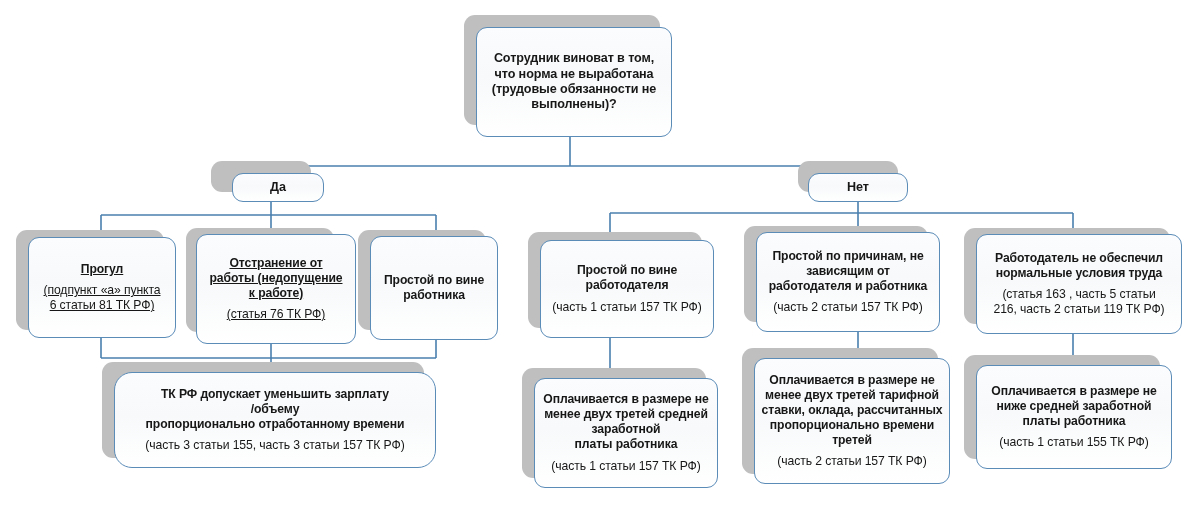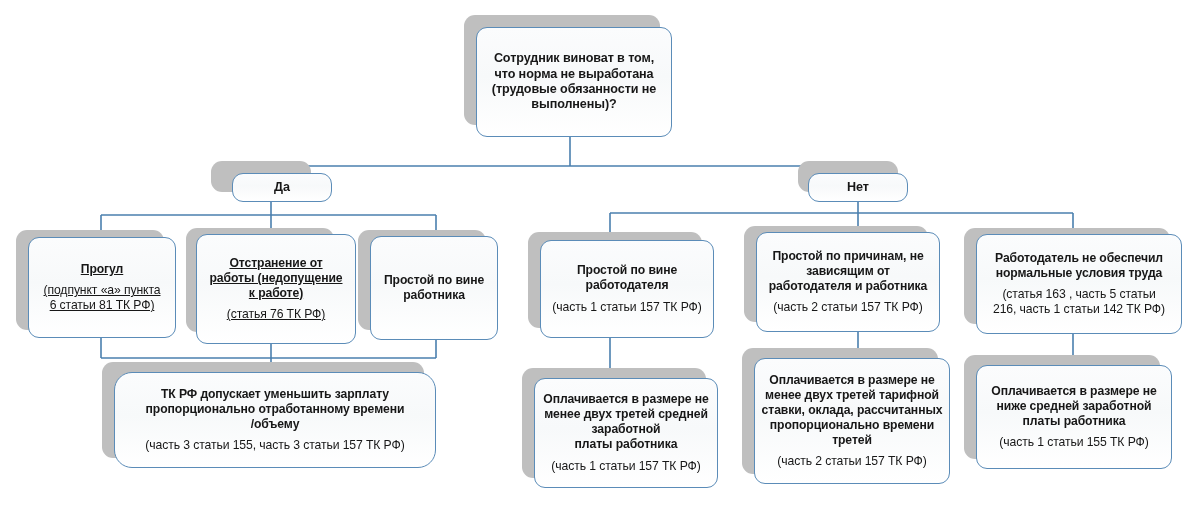--- a/index.html
+++ b/index.html
@@ -102,21 +102,21 @@
   <div class="node fs13" style="left:476px; top:27px; width:196px; height:110px;">
     <div class="title">
       <div>Сотрудник виноват в том,</div>
       <div>что норма не выработана</div>
       <div>(трудовые обязанности не</div>
       <div>выполнены)?</div>
     </div>
   </div>
 
   <div class="shadow" style="left:211px; top:161px; width:100px; height:31px;"></div>
-  <div class="node fs13" style="left:232px; top:173px; width:100px; height:29px;">
+  <div class="node fs13" style="left:232px; top:173px; width:92px; height:29px;">
     <div class="title">Да</div>
   </div>
 
   <div class="shadow" style="left:798px; top:161px; width:100px; height:31px;"></div>
   <div class="node fs13" style="left:808px; top:173px; width:100px; height:29px;">
     <div class="title">Нет</div>
   </div>
 
   <div class="shadow" style="left:16px; top:230px; width:148px; height:100px;"></div>
   <div class="node fs12" style="left:28px; top:237px; width:148px; height:101px;text-decoration:underline;">
@@ -146,22 +146,22 @@
     <div class="title">
       <div>Простой по вине</div>
       <div>работника</div>
     </div>
   </div>
 
   <div class="shadow" style="left:102px; top:362px; width:322px; height:96px;"></div>
   <div class="node fs12" style="left:114px; top:372px; width:322px; height:96px;border-radius:18px;">
     <div class="title">
       <div>ТК РФ допускает уменьшить зарплату</div>
+      <div>/объему</div>
       <div>пропорционально отработанному времени</div>
-      <div>/объему</div>
     </div>
     <div class="ref">
       <div>(часть 3 статьи 155, часть 3 статьи 157 ТК РФ)</div>
     </div>
   </div>
 
   <div class="shadow" style="left:528px; top:232px; width:174px; height:96px;"></div>
   <div class="node fs12" style="left:540px; top:240px; width:174px; height:98px;">
     <div class="title">
       <div>Простой по вине</div>
@@ -185,21 +185,21 @@
   </div>
 
   <div class="shadow" style="left:964px; top:228px; width:206px; height:96px;"></div>
   <div class="node fs12" style="left:976px; top:234px; width:206px; height:100px;text-align:center;">
     <div class="title">
       <div>Работодатель не обеспечил</div>
       <div>нормальные условия труда</div>
     </div>
     <div class="ref">
       <div>(статья 163 , часть 5 статьи</div>
-      <div>216, часть 1 статьи 142 ТК РФ)</div>
+      <div>216, часть 2 статьи 119 ТК РФ)</div>
     </div>
   </div>
 
   <div class="shadow" style="left:522px; top:368px; width:184px; height:110px;"></div>
   <div class="node fs12" style="left:534px; top:378px; width:184px; height:110px;">
     <div class="title">
       <div>Оплачивается в размере не</div>
       <div>менее двух третей средней</div>
       <div>заработной</div>
       <div>платы работника</div>

